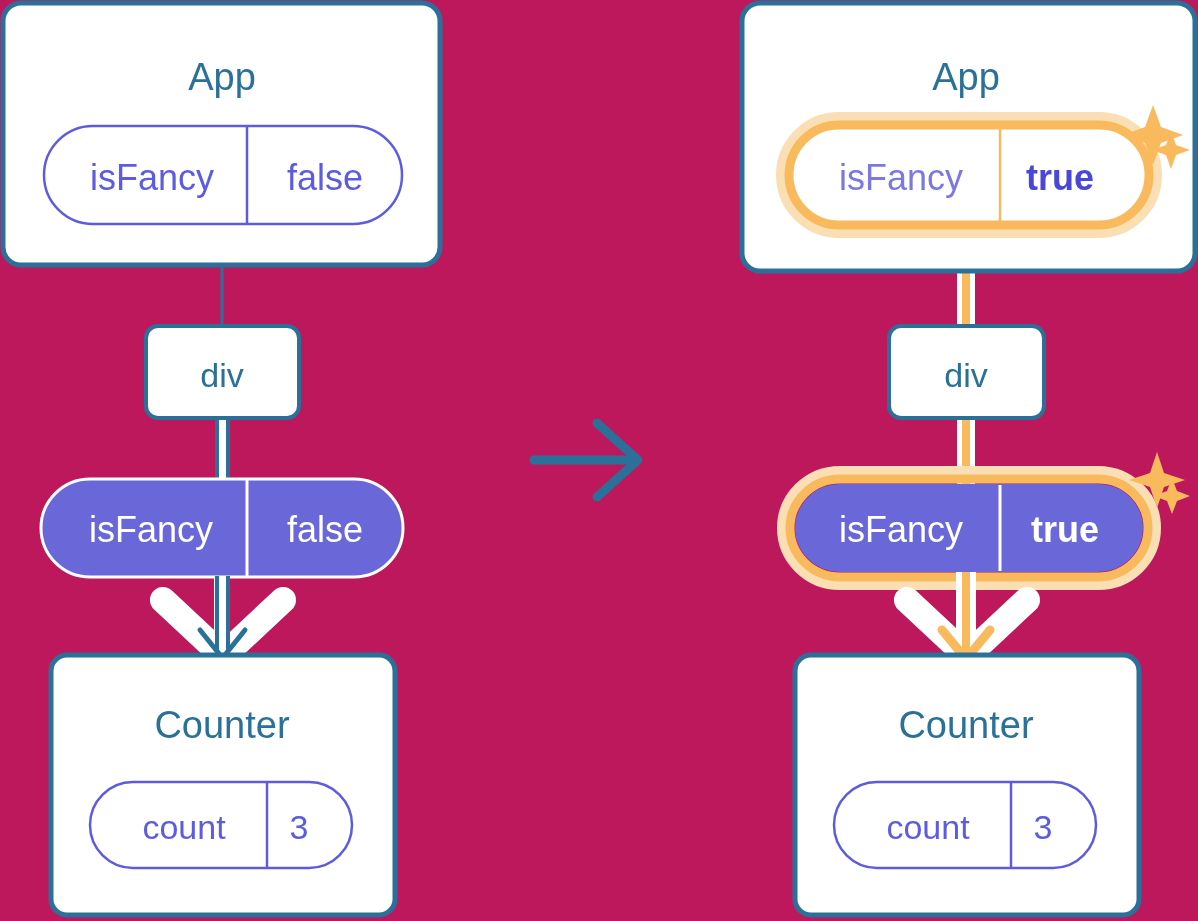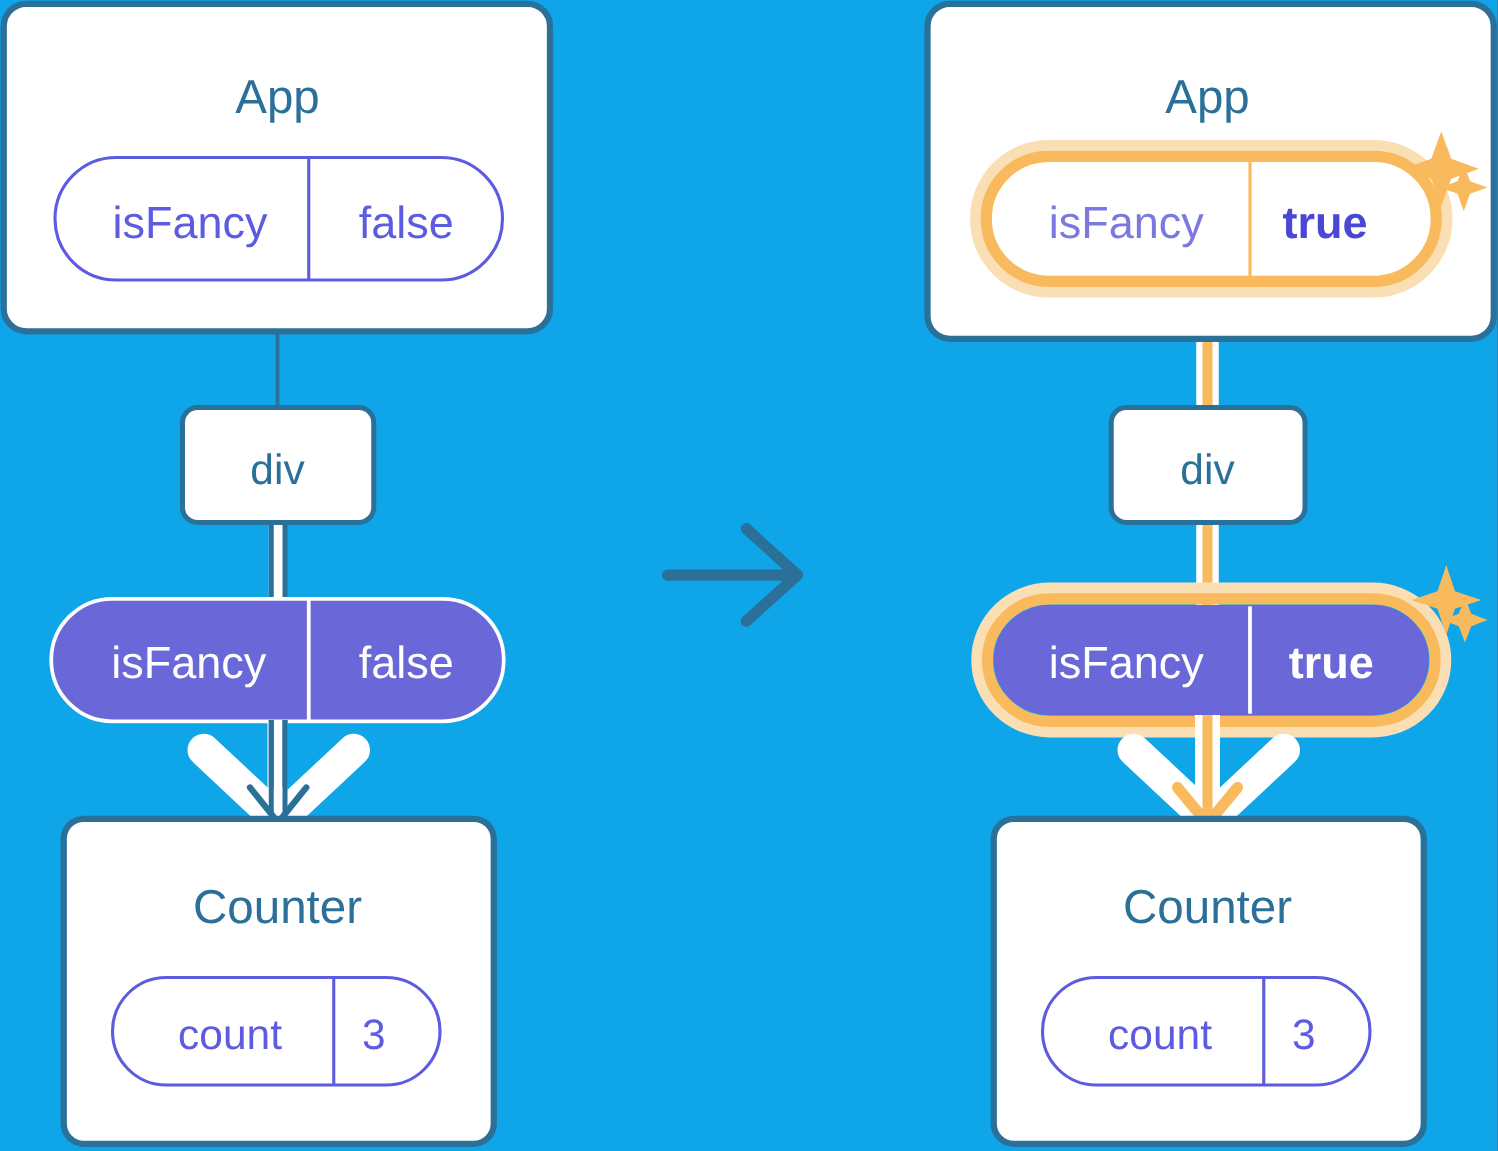--- a/index.html
+++ b/index.html
@@ -10,21 +10,21 @@
   body {
     width: 1198px;
     height: 921px;
     overflow: hidden;
     font-family: "Liberation Sans", sans-serif;
   }
   #stage {
     position: relative;
     width: 1198px;
     height: 921px;
-    background: #0ea5e9;
+    background: #be185d;
   }
   #stage svg {
     position: absolute;
     top: 0; left: 0;
     width: 1198px;
     height: 921px;
     display: block;
   }
   .t {
     font-family: "Liberation Sans", sans-serif;

